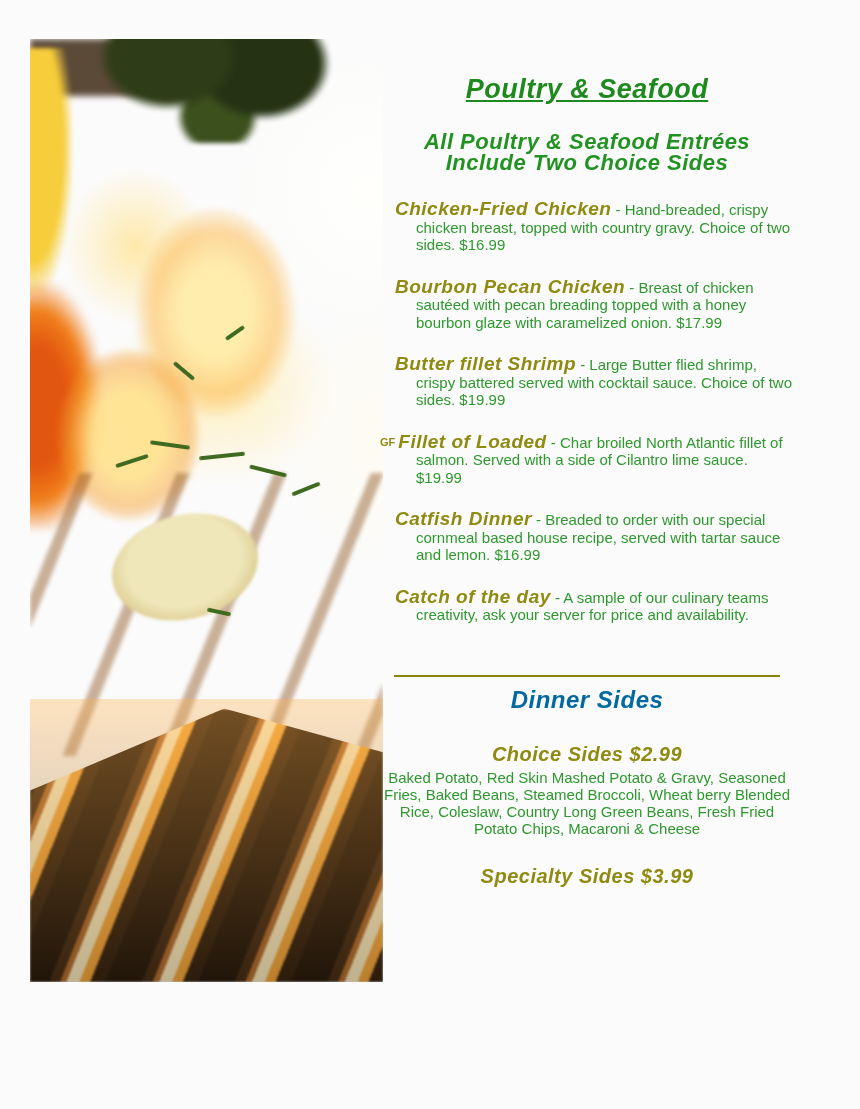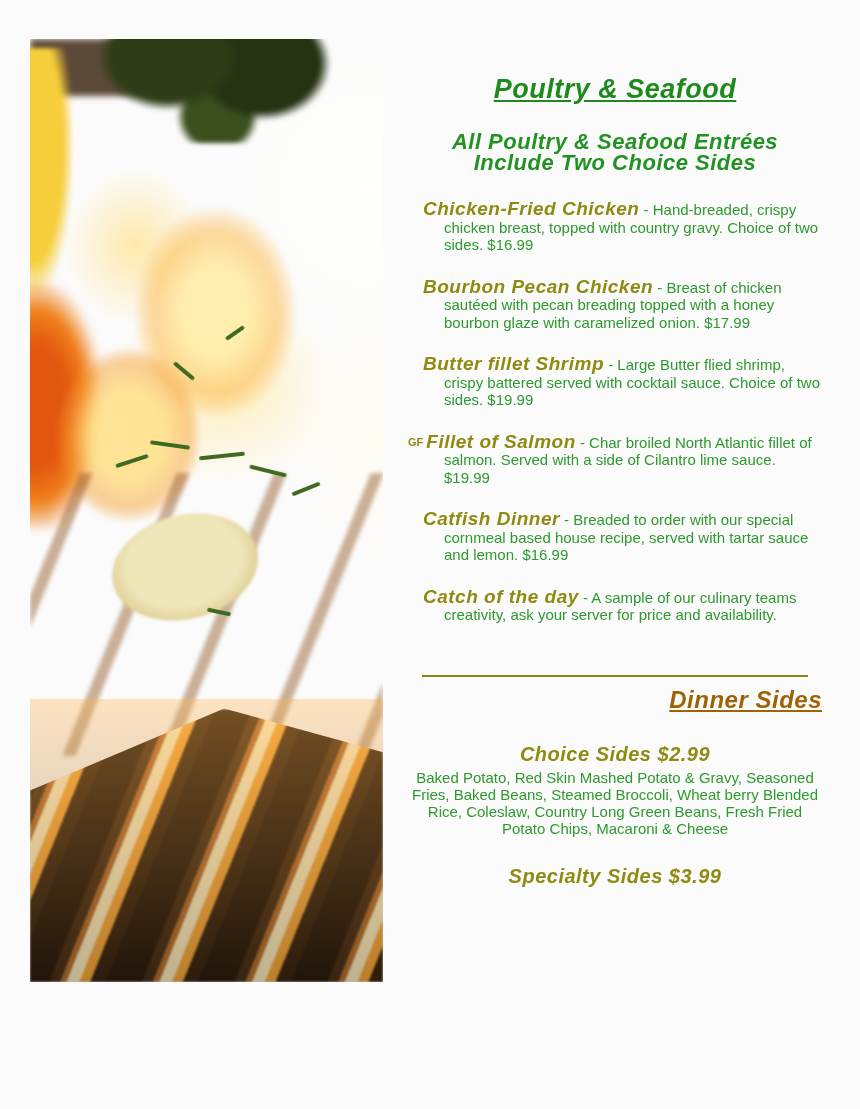--- a/index.html
+++ b/index.html
@@ -75,21 +75,21 @@
       #ffeec0 50px 62px, #f9a93c 62px 72px, #3a2511 72px 86px);
     filter:blur(.8px);
   }
   .photo .grate-glow{
     position:absolute;left:0;bottom:0;width:100%;height:30%;
     background:linear-gradient(180deg, rgba(255,180,80,.35), rgba(0,0,0,.25));
   }
 
   
   .menu{
-    position:absolute;left:408px;top:58px;width:414px;
+    position:absolute;left:380px;top:58px;width:414px;
     color:#2e992e;
   }
   .script{font-style:italic;letter-spacing:.5px;font-weight:bold;}
   .menu-title{
     text-align:center;font-size:27px;line-height:34px;color:#1e8a1e;
     text-decoration:underline;margin:14px 0 0 0;
   }
   .menu-subtitle{
     text-align:center;font-size:22px;line-height:21px;color:#229322;
     margin:25px 18px 0 18px;font-weight:bold;
@@ -101,22 +101,22 @@
   }
   .entree.with-badge{text-indent:-36px;}
   .entree-name{font-size:19px;color:#8f8a10;margin-top:40px;}
   .gf-badge{font-size:11px;font-weight:bold;color:#8f8a10;letter-spacing:0;margin-right:3px;vertical-align:2px;}
   .entree-desc{color:#2e992e;}
 
   .divider{
     border:none;border-top:2px solid #8a8410;width:386px;margin:51px auto 0 auto;
   }
   .sides-title{
-    text-align:right;font-size:24px;line-height:30px;color:#a16207;
-    text-decoration:underline;margin:8px 0 0 0;
+    text-align:center;font-size:24px;line-height:30px;color:#0369a1;
+    margin:8px 0 0 0;
   }
   .side-group-name{
     text-align:center;font-size:20px;line-height:24px;color:#8f8a10;margin:27px 0 3px 0;
   }
   .side-group-items{
     text-align:center;font-size:15px;line-height:17px;color:#2e992e;margin:0;
   }
 </style>
 </head>
 <body>
@@ -152,21 +152,21 @@
     <p class="menu-subtitle script">All Poultry &amp; Seafood Entrées Include Two Choice Sides</p>
 
     <div class="entrees">
 
       <p class="entree"><span class="entree-name script">Chicken-Fried Chicken</span> <span class="entree-desc">- Hand-breaded, crispy chicken breast, topped with country gravy. Choice of two sides.  $16.99</span></p>
 
       <p class="entree"><span class="entree-name script">Bourbon Pecan Chicken</span> <span class="entree-desc">- Breast of chicken sautéed with pecan breading topped with a honey bourbon glaze with caramelized onion.  $17.99</span></p>
 
       <p class="entree"><span class="entree-name script">Butter fillet Shrimp</span> <span class="entree-desc">- Large Butter flied shrimp, crispy battered served with cocktail sauce. Choice of two sides.  $19.99</span></p>
 
-      <p class="entree with-badge"><span class="gf-badge">GF</span><span class="entree-name script">Fillet of Salmon</span> <span class="entree-desc">- Char broiled North Atlantic fillet of salmon. Served with a side of Cilantro lime sauce.  $19.99</span></p>
+      <p class="entree with-badge"><span class="gf-badge">GF</span><span class="entree-name script">Fillet of Loaded</span> <span class="entree-desc">- Char broiled North Atlantic fillet of salmon. Served with a side of Cilantro lime sauce.  $19.99</span></p>
 
       <p class="entree"><span class="entree-name script">Catfish Dinner</span> <span class="entree-desc">- Breaded to order with our special cornmeal based house recipe, served with tartar sauce and lemon.  $16.99</span></p>
 
       <p class="entree"><span class="entree-name script">Catch of the day</span> <span class="entree-desc">- A sample of our culinary teams creativity, ask your server for price and availability.</span></p>
 
     </div>
 
     <hr class="divider">
 
     <h2 class="sides-title script">Dinner Sides</h2>

